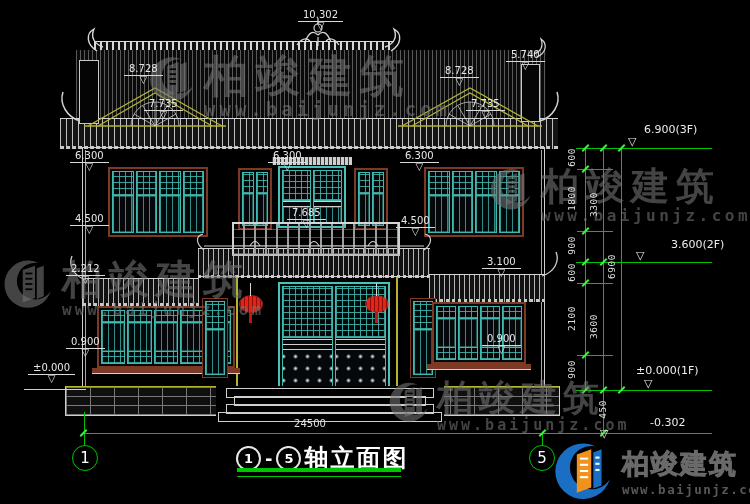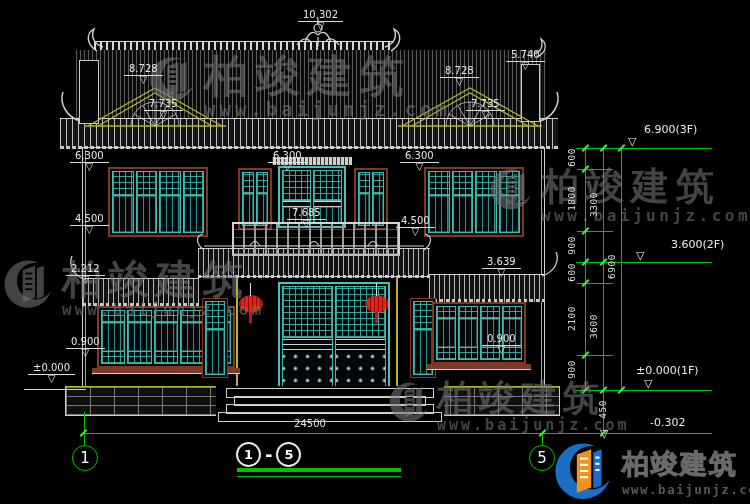--- a/index.html
+++ b/index.html
@@ -360,21 +360,21 @@
   <div class="elv" style="left:396px;top:215px;">
       <span class="t">4.500</span>
     </div>
   <div class="elv" style="left:287px;top:207px;">
       <span class="t">7.685</span>
     </div>
   <div class="elv" style="left:66px;top:263px;">
       <span class="t">2.212</span>
     </div>
   <div class="elv" style="left:482px;top:256px;">
-      <span class="t">3.639</span>
+      <span class="t">3.100</span>
     </div>
   <div class="elv" style="left:66px;top:336px;">
       <span class="t">0.900</span>
     </div>
   <div class="elv" style="left:482px;top:333px;">
       <span class="t">0.900</span>
     </div>
   <div class="elv" style="left:28px;top:362px;">
       <span class="t">±0.000</span>
     </div>
@@ -440,20 +440,21 @@
     </div>
 
   <div class="titlebar" style="left:236px;top:442px;">
     <span class="tcirc">
         <span>1</span>
       </span>
     <span class="tdash">-</span>
     <span class="tcirc">
         <span>5</span>
       </span>
+    <span class="ttext">轴立面图</span>
   </div>
   <div class="abs" style="left:237px;top:468px;width:164px;height:4px;background:#00c400;z-index:8;"></div>
   <div class="abs" style="left:237px;top:476px;width:164px;height:1px;background:#00c400;z-index:8;"></div>
 
   <div class="wm" style="left:146px;top:54px;">
     <svg width="52" height="50" viewBox="0 0 64 56">
         <use href="#bjglyph"></use>
       </svg>
     <div class="wmtxt" style="margin-left:6px;">
       <span class="b" style="font-size:44px;line-height:44px;letter-spacing:8px;">柏竣建筑</span>

